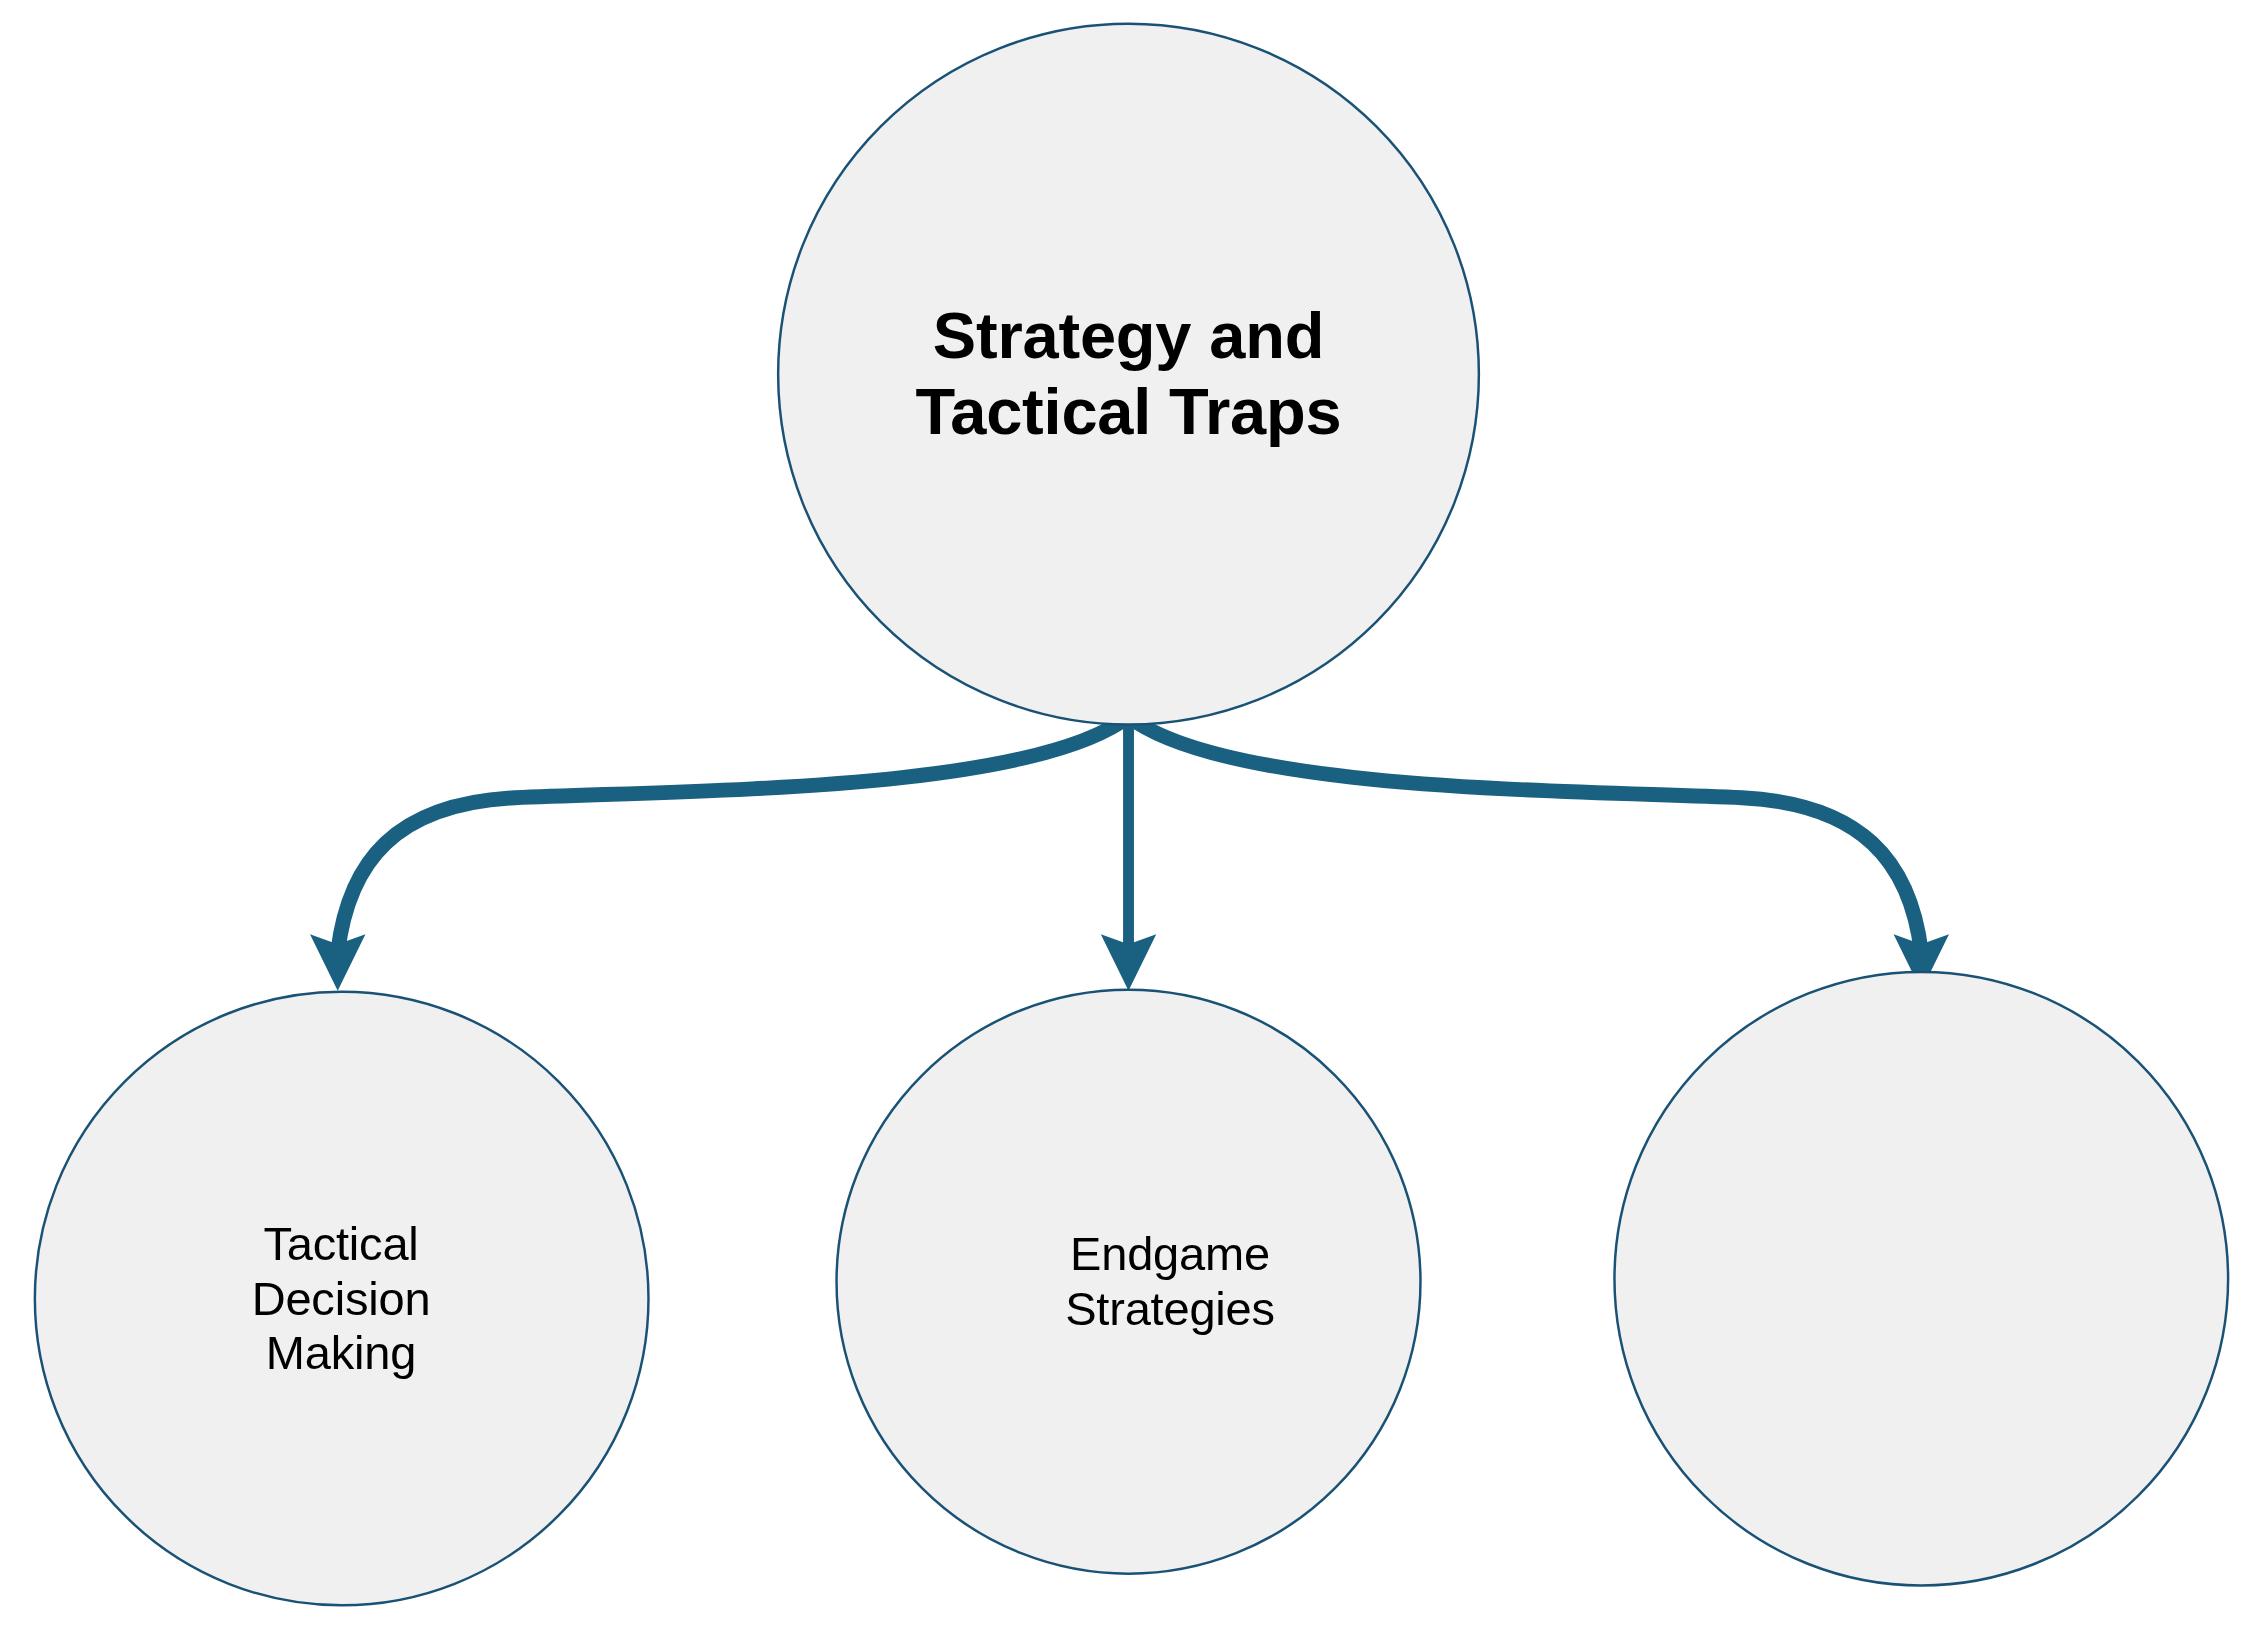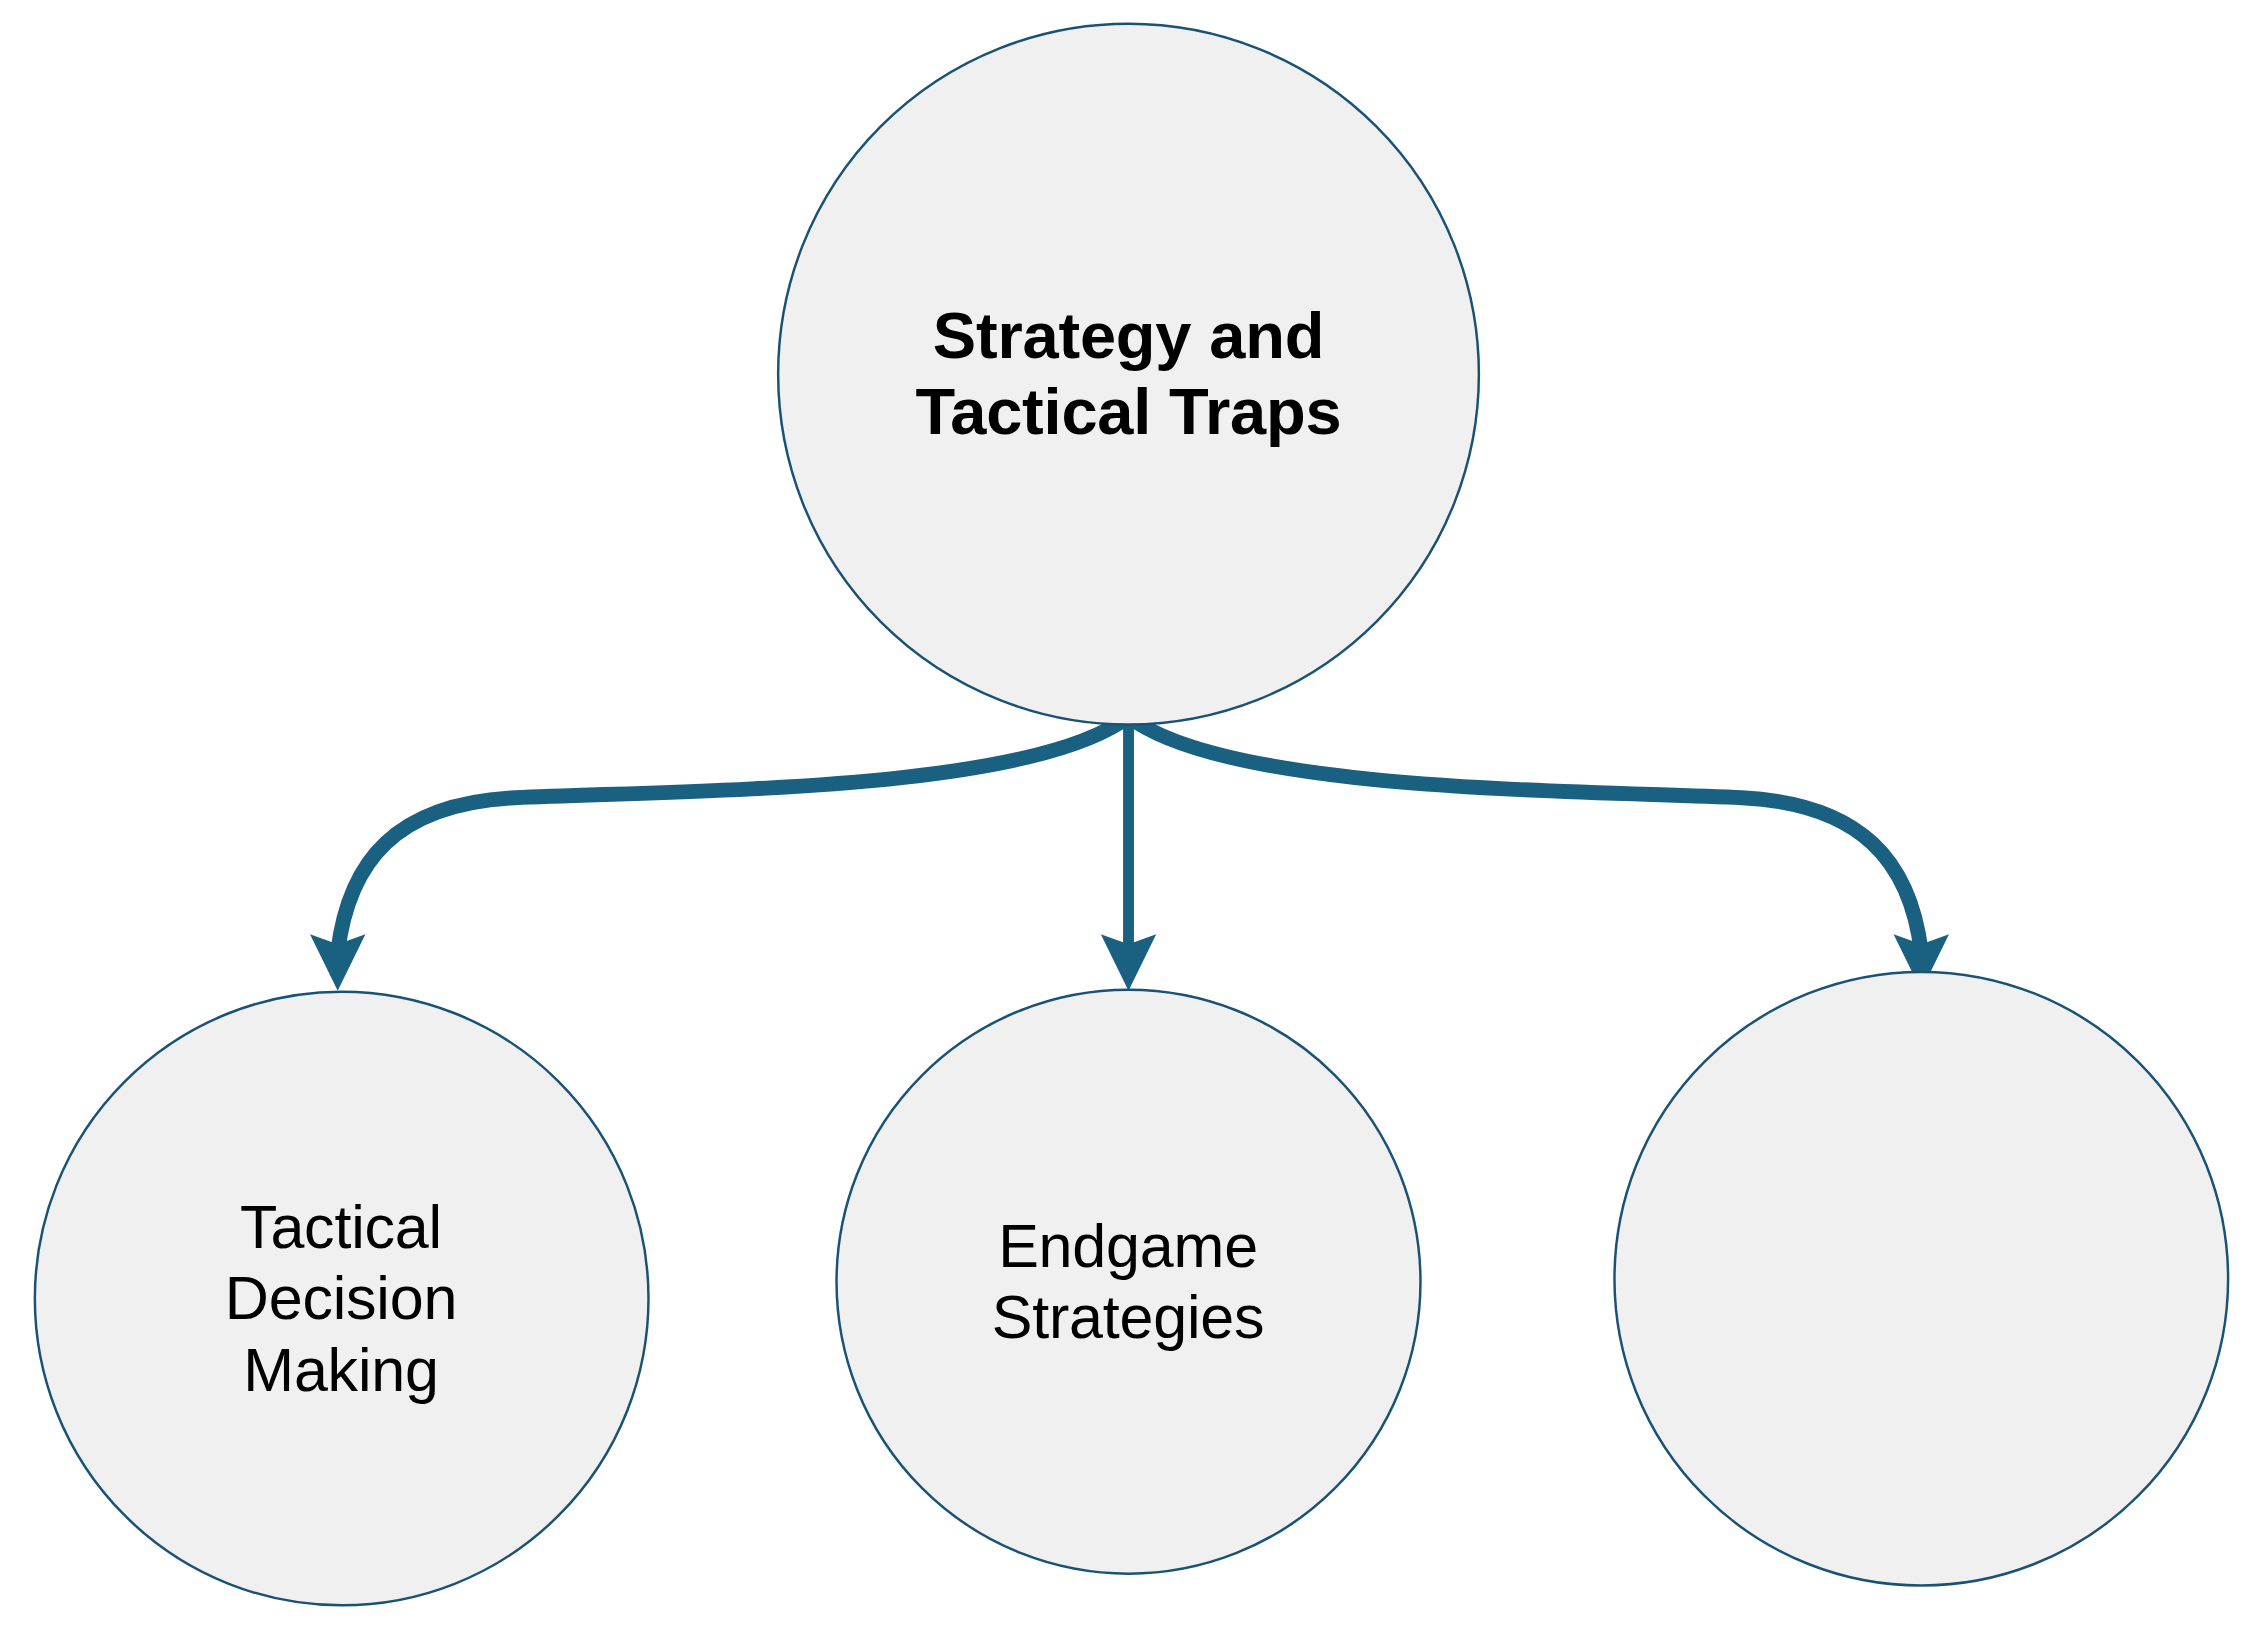--- a/index.html
+++ b/index.html
@@ -36,21 +36,21 @@
     white-space: pre-line;
     pointer-events: none;
     letter-spacing: -0.2px;
   }
   .node-label.root {
     font-weight: bold;
     font-size: 65px;
   }
   .node-label.child {
     font-weight: normal;
-    font-size: 61px;
+    font-size: 47px;
   }
 </style>
 </head>
 <body>
 
 <div id="canvas">
 
   <svg id="diagram-svg" viewBox="0 0 2282 1656" xmlns="http://www.w3.org/2000/svg">
 
     <g>
@@ -89,18 +89,18 @@
     </g>
   </svg>
 
   <div class="node-label root" style="left:778px; top:176px; width:701px; height:396px;">Strategy and
 Tactical Traps</div>
 
   <div class="node-label child" style="left:54px; top:1121px; width:574px; height:356px;">Tactical
 Decision
 Making</div>
 
-  <div class="node-label child" style="left:846px; top:1178px; width:564px; height:208px;">Endgame
+  <div class="node-label child" style="left:888px; top:1178px; width:564px; height:208px;">Endgame
 Strategies</div>
 
 
 </div>
 
 
 </body></html>

